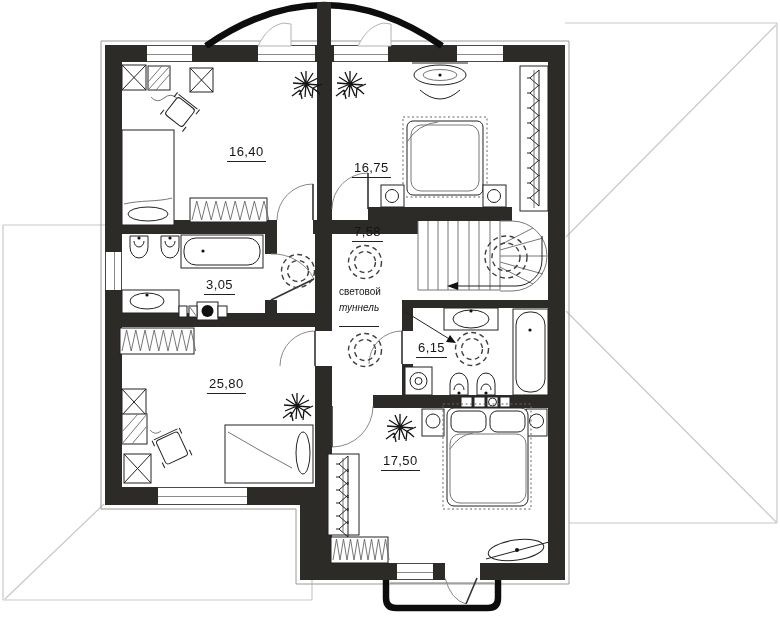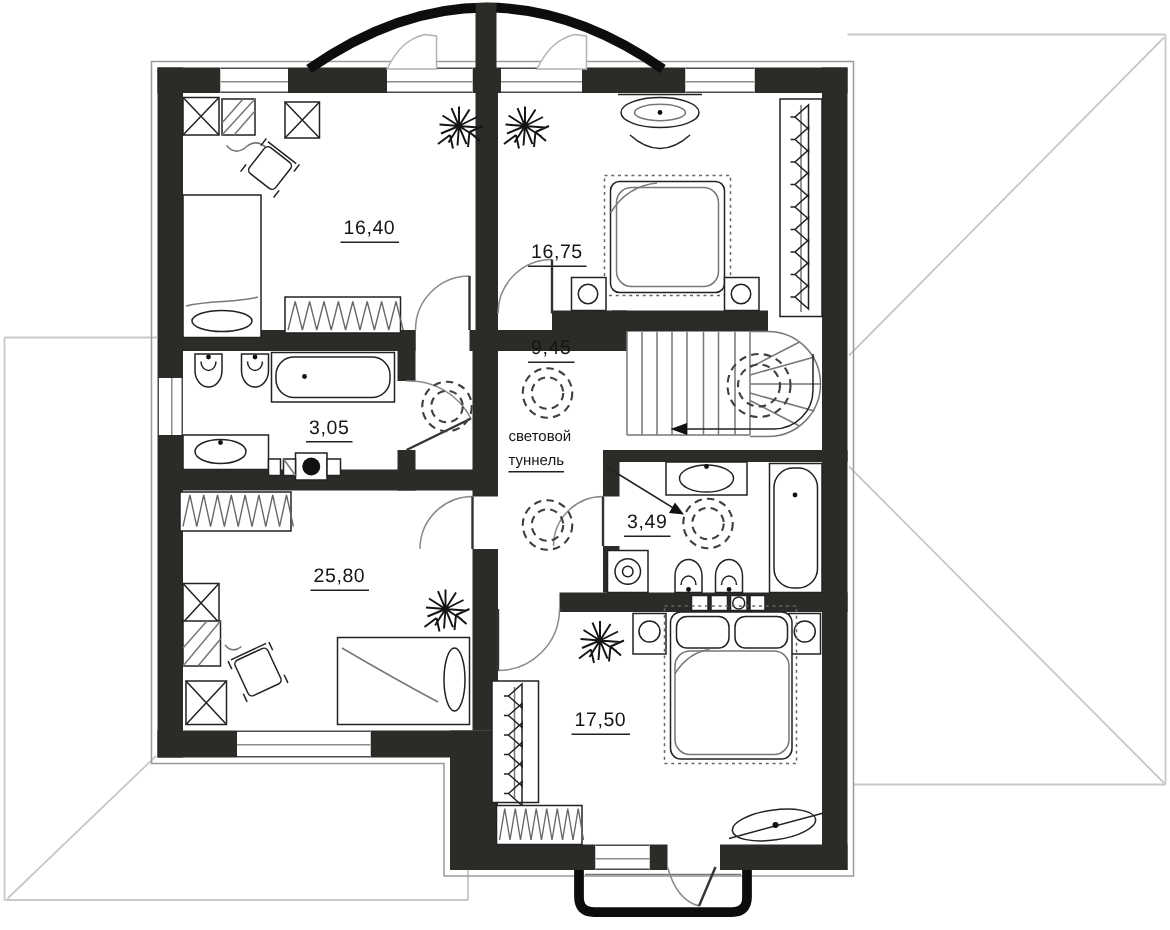--- a/index.html
+++ b/index.html
@@ -6,21 +6,21 @@
   .canvas{position:relative;width:780px;height:620px;background:#fff;overflow:hidden;
           font-family:"Liberation Sans",sans-serif;}
   .wall{position:absolute;background:#2d2b28;}
   .win-h{position:absolute;background:#fff;border-top:1.5px solid #4a4a4a;border-bottom:1.5px solid #4a4a4a;box-sizing:border-box;}
   .win-h::after{content:"";position:absolute;left:0;right:0;top:50%;border-top:1px solid #8a8a8a;}
   .win-v{position:absolute;background:#fff;border-left:1.5px solid #4a4a4a;border-right:1.5px solid #4a4a4a;box-sizing:border-box;}
   .win-v::after{content:"";position:absolute;top:0;bottom:0;left:50%;border-left:1px solid #8a8a8a;}
   .rlabel{position:absolute;font-size:13px;color:#151515;letter-spacing:.4px;white-space:nowrap;}
   .rlabel span{border-bottom:1.2px solid #222;padding:0 2px 2px;}
   .ann{position:absolute;font-size:10px;color:#151515;line-height:16px;white-space:nowrap;}
-  .ann .u{border-bottom:1.2px solid #222;padding-bottom:1px;}
+  .ann .u{border-bottom:1.2px solid #222;padding-bottom:13px;font-style:italic;}
   svg.overlay{position:absolute;left:0;top:0;pointer-events:none;}
   svg .ln{stroke:#222;fill:none;stroke-width:1;}
   svg .fw{stroke:#222;fill:#fff;stroke-width:1;}
   svg .thin{stroke:#777;fill:none;stroke-width:1;}
   svg .roof{stroke:#c8c8c8;fill:none;stroke-width:1.2;}
   svg .sil{stroke:#9a9a9a;fill:none;stroke-width:1;}
   svg .door{stroke:#8a8a8a;fill:none;stroke-width:1;}
   svg .leaf{stroke:#333;fill:none;stroke-width:1.6;}
   svg .tun{stroke:#3f3f3f;fill:none;stroke-width:1.4;stroke-dasharray:5 3.5;}
   svg .dot{fill:#111;stroke:none;}
@@ -360,24 +360,24 @@
       </g>
 
     <g>
       <path class="ln" d="M404,311 L451,340"></path>
       <polygon points="456,343 446,342 450,335" fill="#111"></polygon>
     </g>
   </svg>
 
   <div class="rlabel" style="left:227px;top:144px"><span>16,40</span></div>
   <div class="rlabel" style="left:352px;top:160px"><span>16,75</span></div>
-  <div class="rlabel" style="left:352px;top:224px"><span>9,45</span></div>
+  <div class="rlabel" style="left:352px;top:224px"><span>7,58</span></div>
   <div class="rlabel" style="left:204px;top:277px"><span>3,05</span></div>
-  <div class="rlabel" style="left:416px;top:340px"><span>3,49</span></div>
+  <div class="rlabel" style="left:416px;top:340px"><span>6,15</span></div>
   <div class="rlabel" style="left:207px;top:376px"><span>25,80</span></div>
-  <div class="rlabel" style="left:381px;top:472px"><span>17,50</span></div>
+  <div class="rlabel" style="left:381px;top:453px"><span>17,50</span></div>
 
   <div class="ann" style="left:339px;top:284px">
     <div>световой</div>
     <div><span class="u">туннель</span></div>
   </div>
 
 </div>
 
 </body></html>

